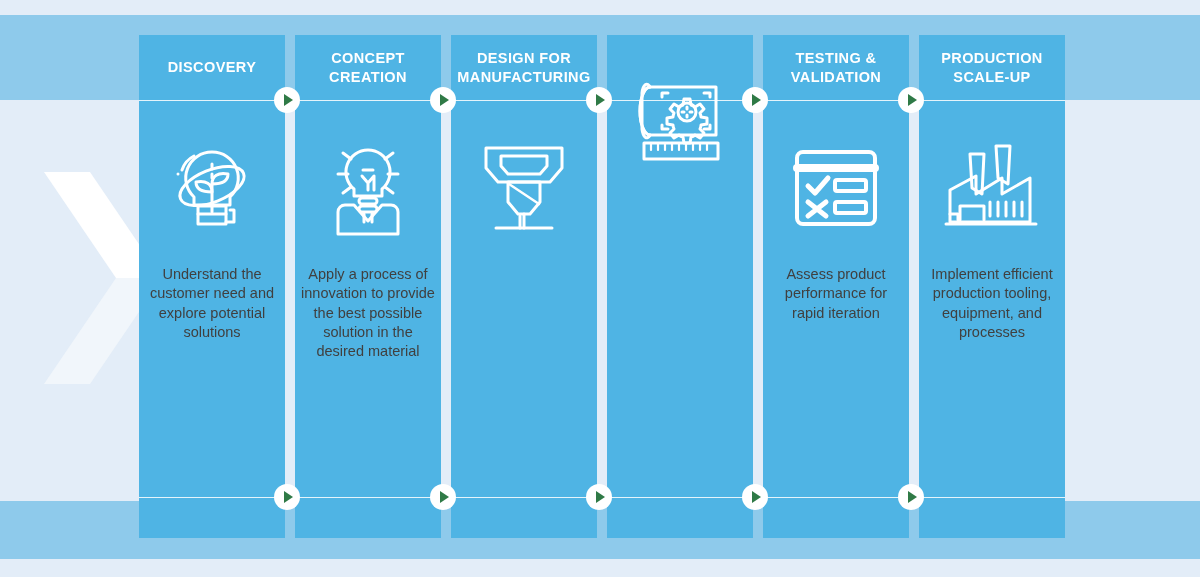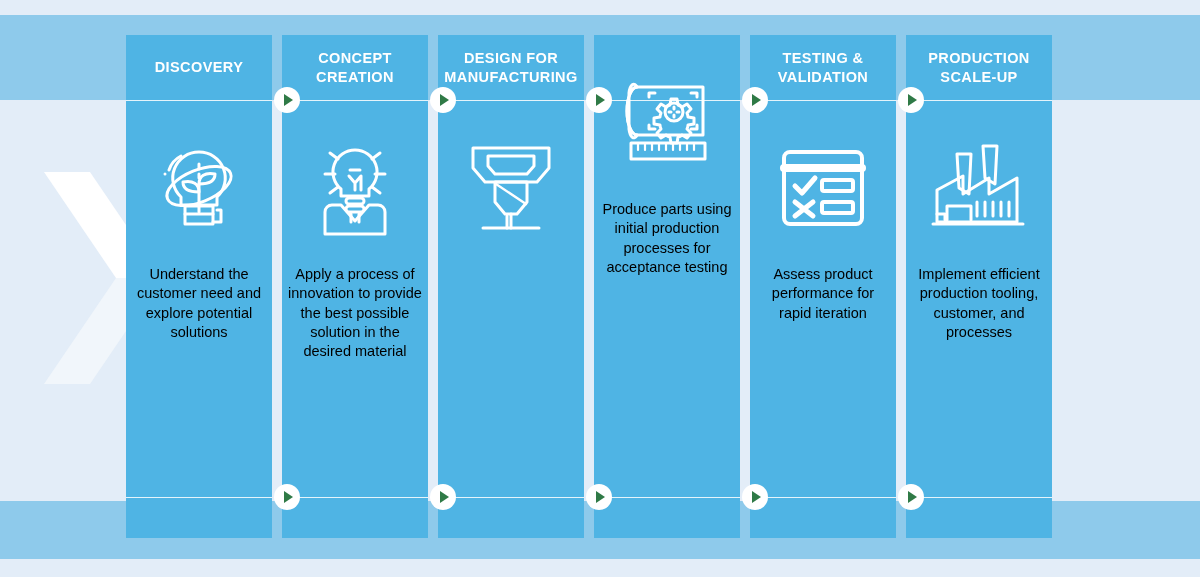--- a/index.html
+++ b/index.html
@@ -20,21 +20,21 @@
   .chevron{
     position:absolute;
     left:44px;top:172px;
     width:118px;height:212px;
   }
   .chevron svg{display:block;}
 
   
   .columns{
     position:absolute;
-    left:126px;top:35px;
+    left:139px;top:35px;
     width:920px;height:503px;
     display:flex;
     gap:10px;
   }
   .col{
     position:relative;
     background:#4fb4e4;
     flex:0 0 146px;
     display:flex;
     flex-direction:column;
@@ -79,21 +79,21 @@
     width:110px;height:110px;
     display:flex;align-items:center;justify-content:center;
   }
   .icon-wrap svg{display:block;}
 
   .col-desc{
     margin-top:22px;
     width:100%;
     box-sizing:border-box;
     padding:0 5px;
-    color:#000000;
+    color:#404040;
     font-size:14.5px;
     line-height:1.33;
     text-align:center;
   }
 
   
   .arrow{
     position:absolute;
     width:26px;height:26px;
     border-radius:50%;
@@ -202,21 +202,20 @@
           <path d="M22 16 a5 12 0 0 0 0 48"></path>
           <path d="M14 22 a5 12 0 0 1 8 -6 a5 12 0 0 0 0 48 a5 12 0 0 1 -8 -6 Z"></path>
           <path d="M34 26 L34 22 L40 22 M76 22 L82 22 L82 26 M34 54 L34 58 L40 58 M82 54 L82 58 L76 58"></path>
           <path d="M56 28 L62 28 L63 34 a10 10 0 0 1 4 2 l5 -3 4 5 -4 4 a10 10 0 0 1 1 4 l6 1 0 6 -6 1 a10 10 0 0 1 -1 4 l4 4 -4 5 -5 -3 a10 10 0 0 1 -4 2 l-1 6 -6 0 -1 -6 a10 10 0 0 1 -4 -2 l-5 3 -4 -5 4 -4 a10 10 0 0 1 -1 -4 l-6 -1 0 -6 6 -1 a10 10 0 0 1 1 -4 l-4 -4 4 -5 5 3 a10 10 0 0 1 4 -2 Z"></path>
           <circle cx="59" cy="41" r="9"></circle>
           <path d="M59 36 L59 38 M59 44 L59 46 M54 41 L56 41 M62 41 L64 41"></path>
           <rect x="16" y="72" width="74" height="16"></rect>
           <path d="M23 72 L23 79 M30 72 L30 79 M37 72 L37 79 M44 72 L44 79 M51 72 L51 79 M58 72 L58 79 M65 72 L65 79 M72 72 L72 79 M79 72 L79 79" stroke-width="2.2"></path>
         </svg>
       </div>
-      <div class="col-desc">Produce parts using initial production processes for acceptance testing</div>
     </div>
 
     <div class="col">
       <div class="col-head">
         <div class="col-title">TESTING &amp; VALIDATION</div>
       </div>
       <div class="divider"></div>
       <div class="divider-bottom"></div>
       <div class="icon-wrap">
         <svg width="104" height="104" viewBox="0 0 104 104" fill="none" stroke="#ffffff" stroke-width="4" stroke-linecap="round" stroke-linejoin="round">
@@ -241,21 +240,21 @@
         <svg width="104" height="104" viewBox="0 0 104 104" fill="none" stroke="#ffffff" stroke-width="3" stroke-linecap="round" stroke-linejoin="round">
           <path d="M10 86 L10 54 L36 40 L36 58 L62 42 L62 58 L90 42 L90 86 Z"></path>
           <path d="M30 18 L44 18 L42 58 L32 52 Z"></path>
           <path d="M56 10 L70 10 L68 48 L58 42 Z"></path>
           <path d="M20 70 L44 70 M20 70 L20 84 M44 70 L44 84"></path>
           <path d="M10 78 L18 78 L18 84"></path>
           <path d="M50 66 L50 80 M58 66 L58 80 M66 66 L66 80 M74 66 L74 80 M82 66 L82 80"></path>
           <path d="M6 88 L96 88"></path>
         </svg>
       </div>
-      <div class="col-desc">Implement efficient production tooling, customer, and processes</div>
+      <div class="col-desc">Implement efficient production tooling, equipment, and processes</div>
     </div>
 
   </div>
 
   <div class="arrow" style="left:274px;top:87px;"></div>
   <div class="arrow" style="left:430px;top:87px;"></div>
   <div class="arrow" style="left:586px;top:87px;"></div>
   <div class="arrow" style="left:742px;top:87px;"></div>
   <div class="arrow" style="left:898px;top:87px;"></div>
 

